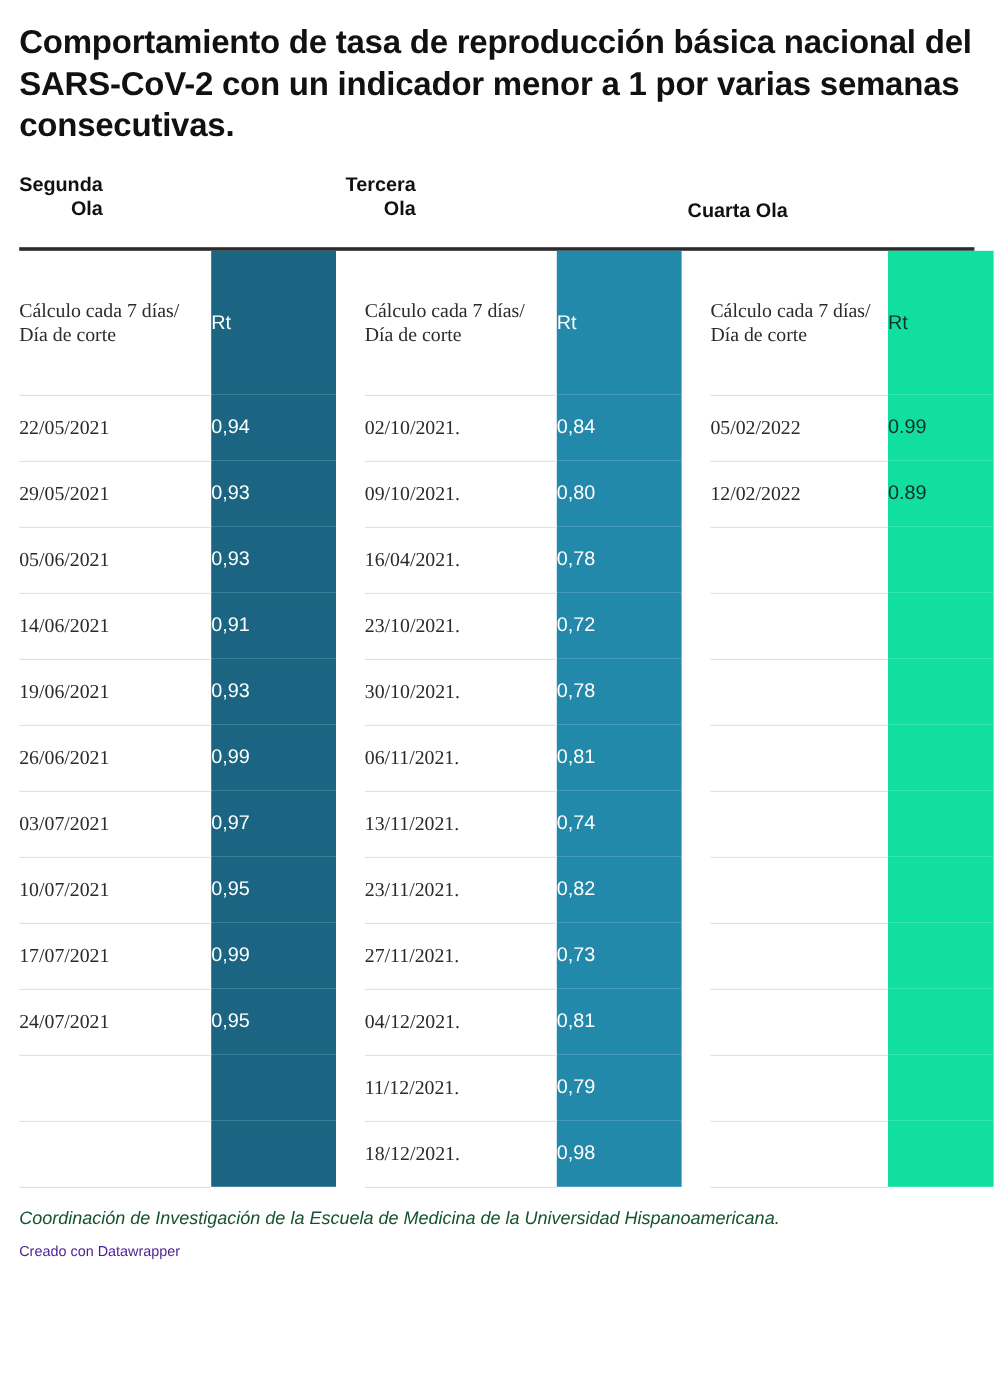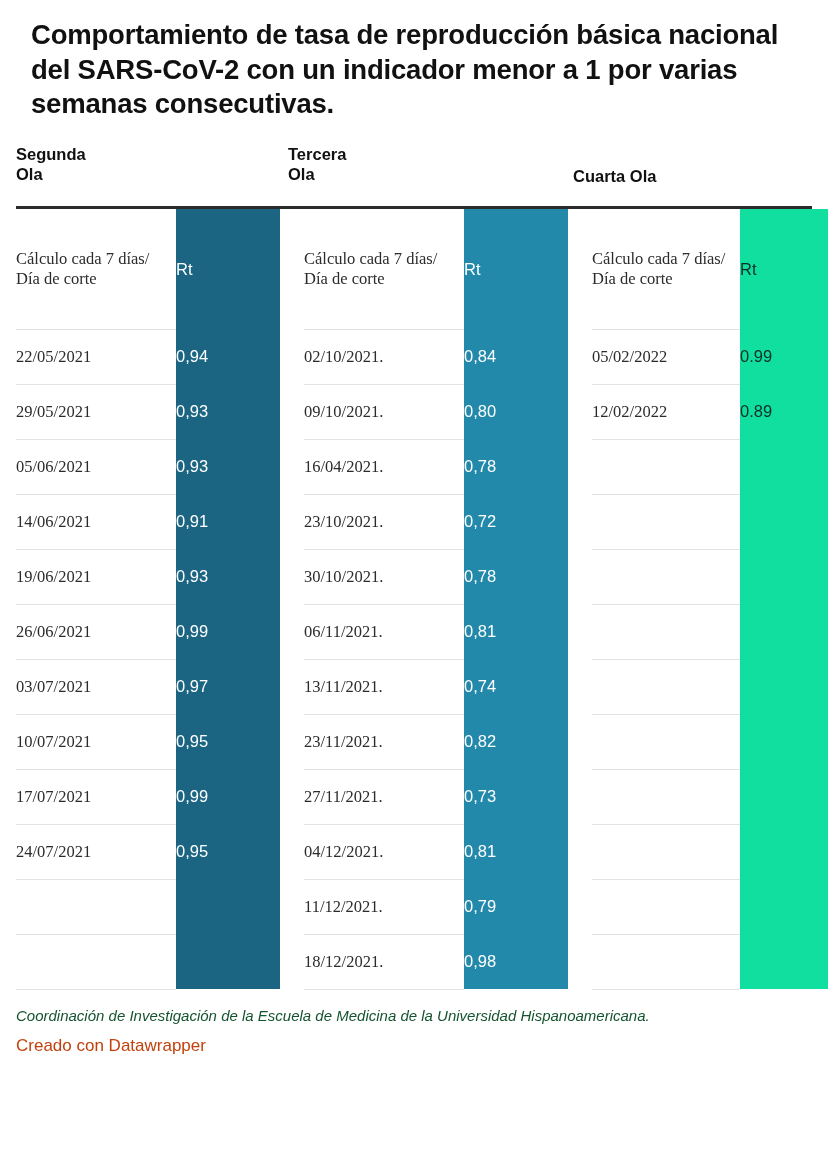--- a/index.html
+++ b/index.html
@@ -20,28 +20,29 @@
     height: 1163px;
     box-sizing: border-box;
     padding: 18px 16px 0 16px;
   }
   .title {
     font-size: 27.5px;
     line-height: 1.26;
     font-weight: 700;
     letter-spacing: -0.2px;
     color: #111111;
-    margin: 0 0 22px 15px;
+    margin: 0 0 22px 0;
     max-width: 810px;
   }
 
   
   .groups {
     position: relative;
     height: 62px;
+    text-align: right;
   }
   .group-label {
     position: absolute;
     font-size: 16.5px;
     font-weight: 700;
     color: #111111;
     line-height: 1.22;
     white-space: pre-line;
   }
   .g1 { left: 0px;   top: 0px; }
@@ -120,22 +121,22 @@
     width: 796px;
   }
   .source {
     font-size: 15px;
     font-style: italic;
     color: #14532d;
     line-height: 1.35;
     margin: 0 0 10px 0;
   }
   .credit {
-    font-size: 17px;
-    color: #c2410c;
+    font-size: 12px;
+    color: #4c1d95;
   }
 </style>
 </head>
 <body>
 
 <div class="page">
 
   <h1 class="title">Comportamiento de tasa de reproducción básica nacional del SARS-CoV-2 con un indicador menor a 1 por varias semanas consecutivas.</h1>
 
   <div class="groups">

